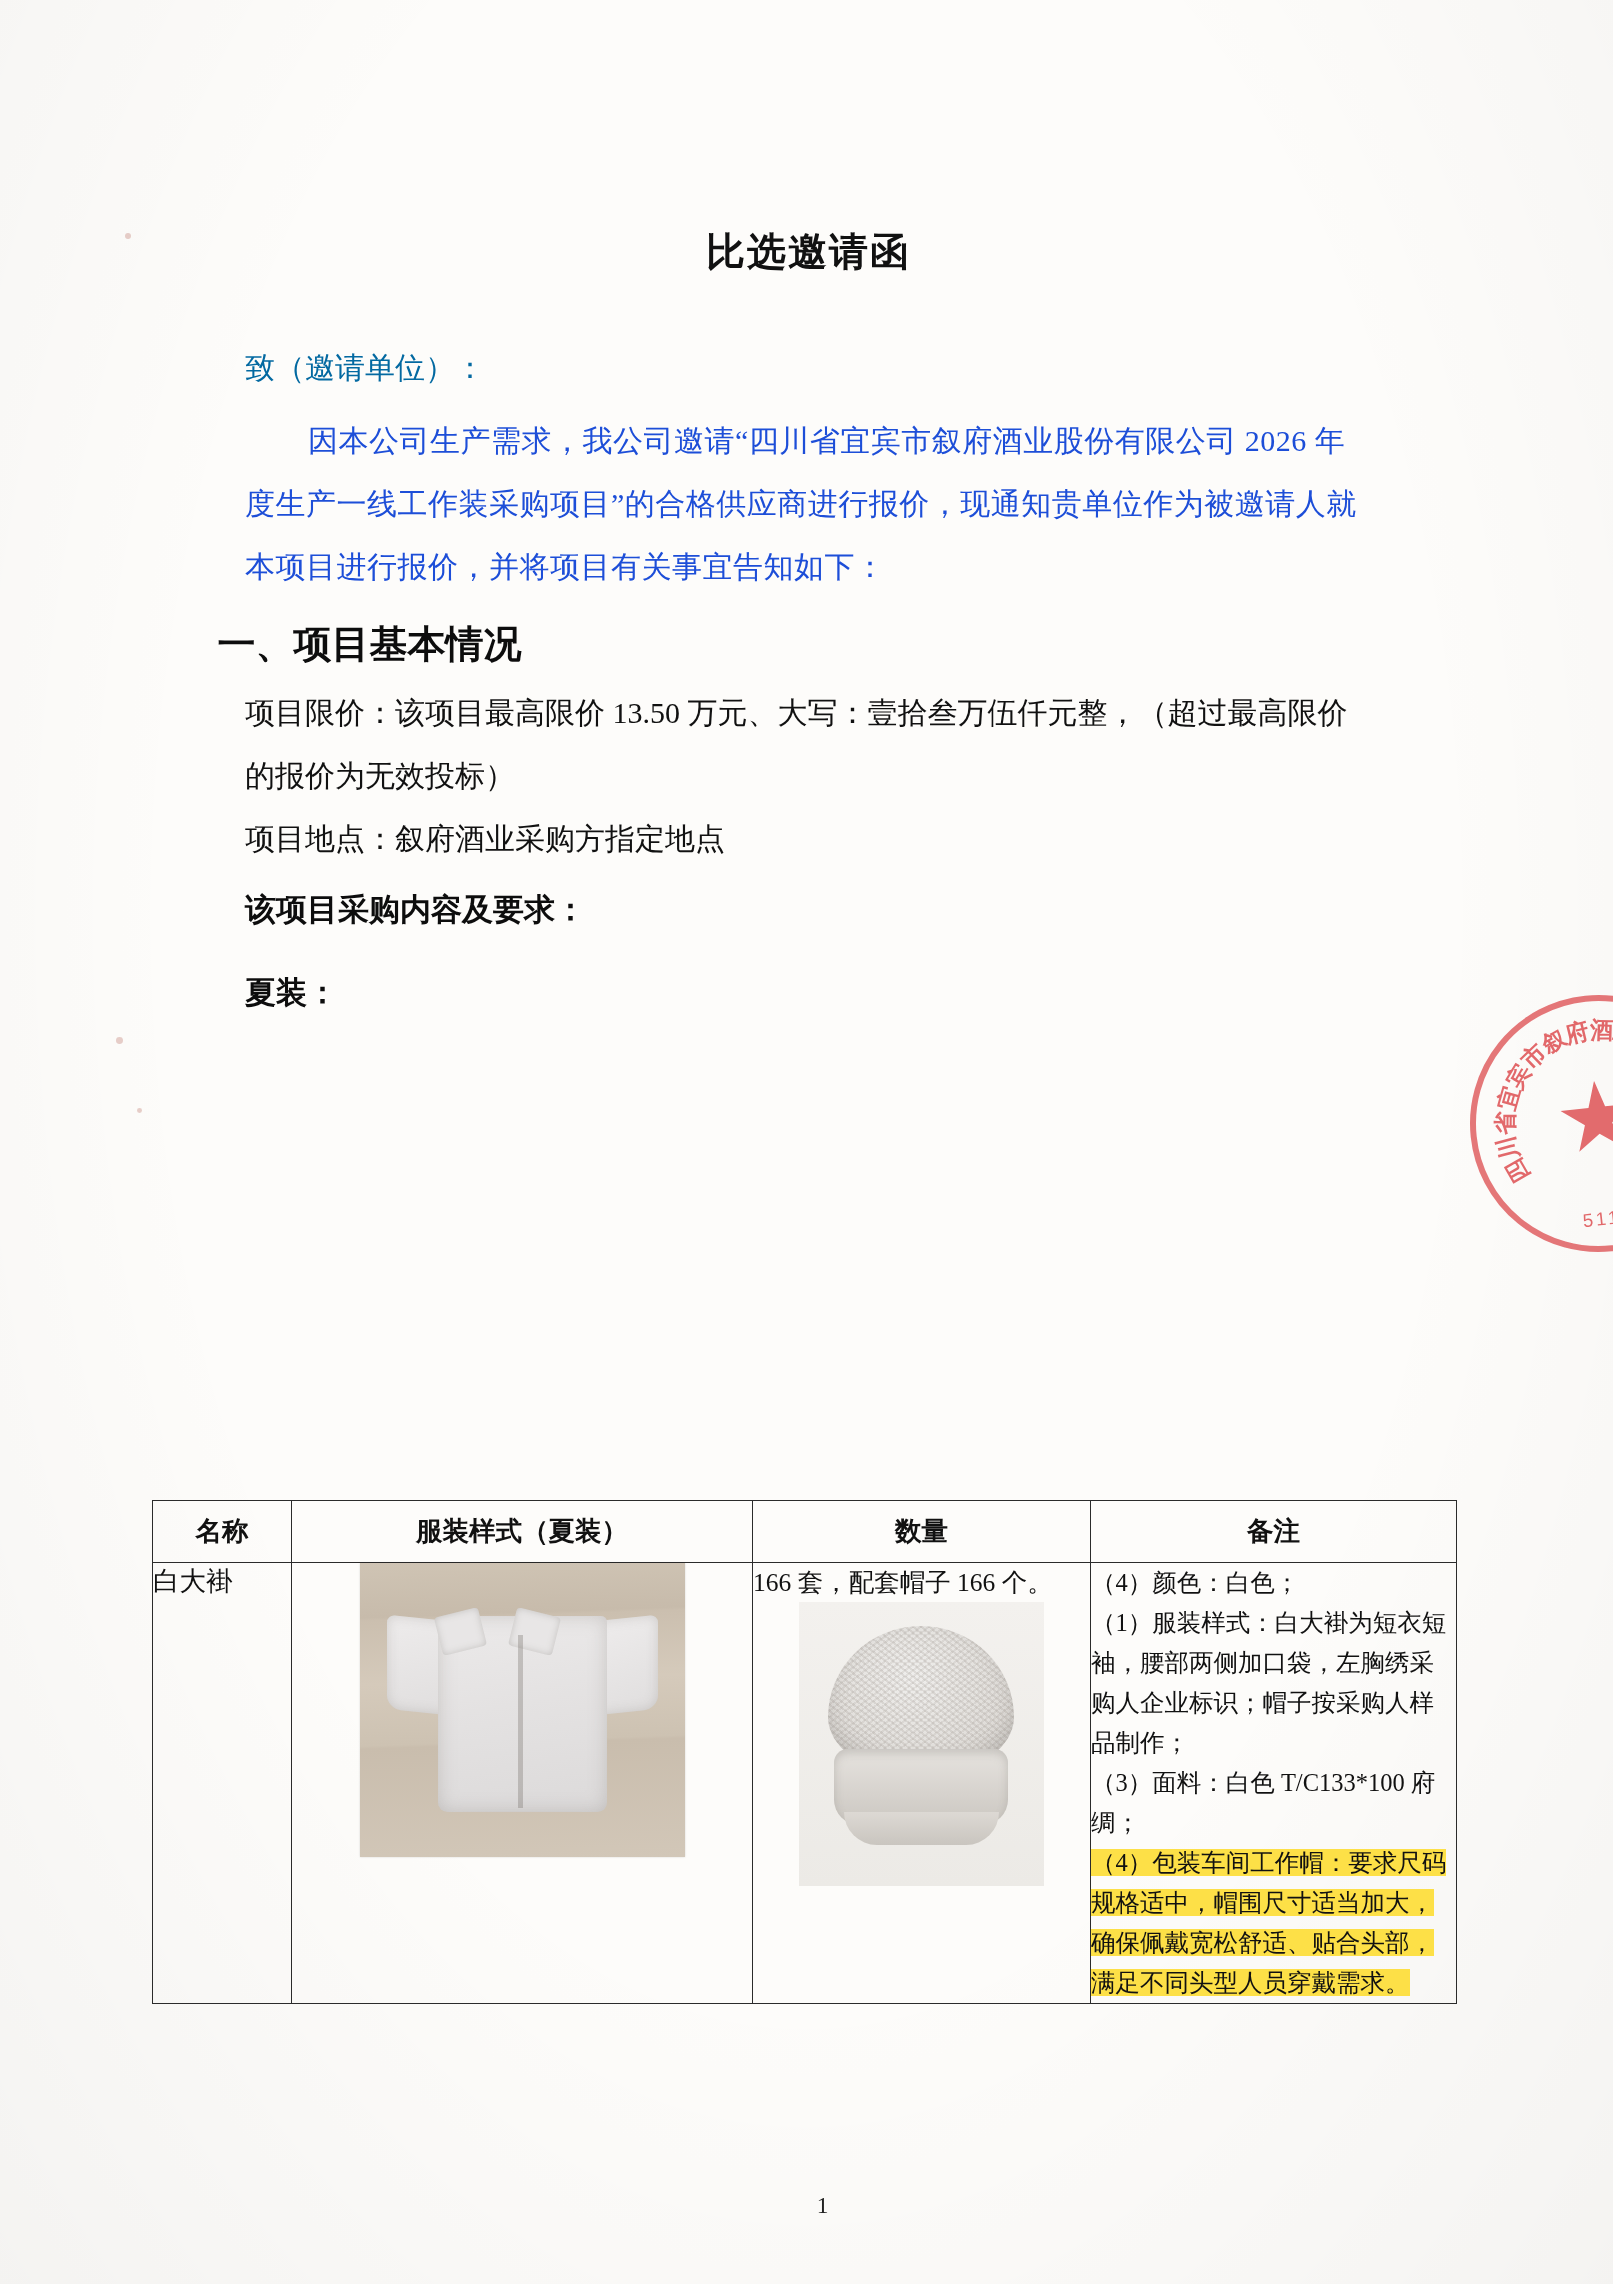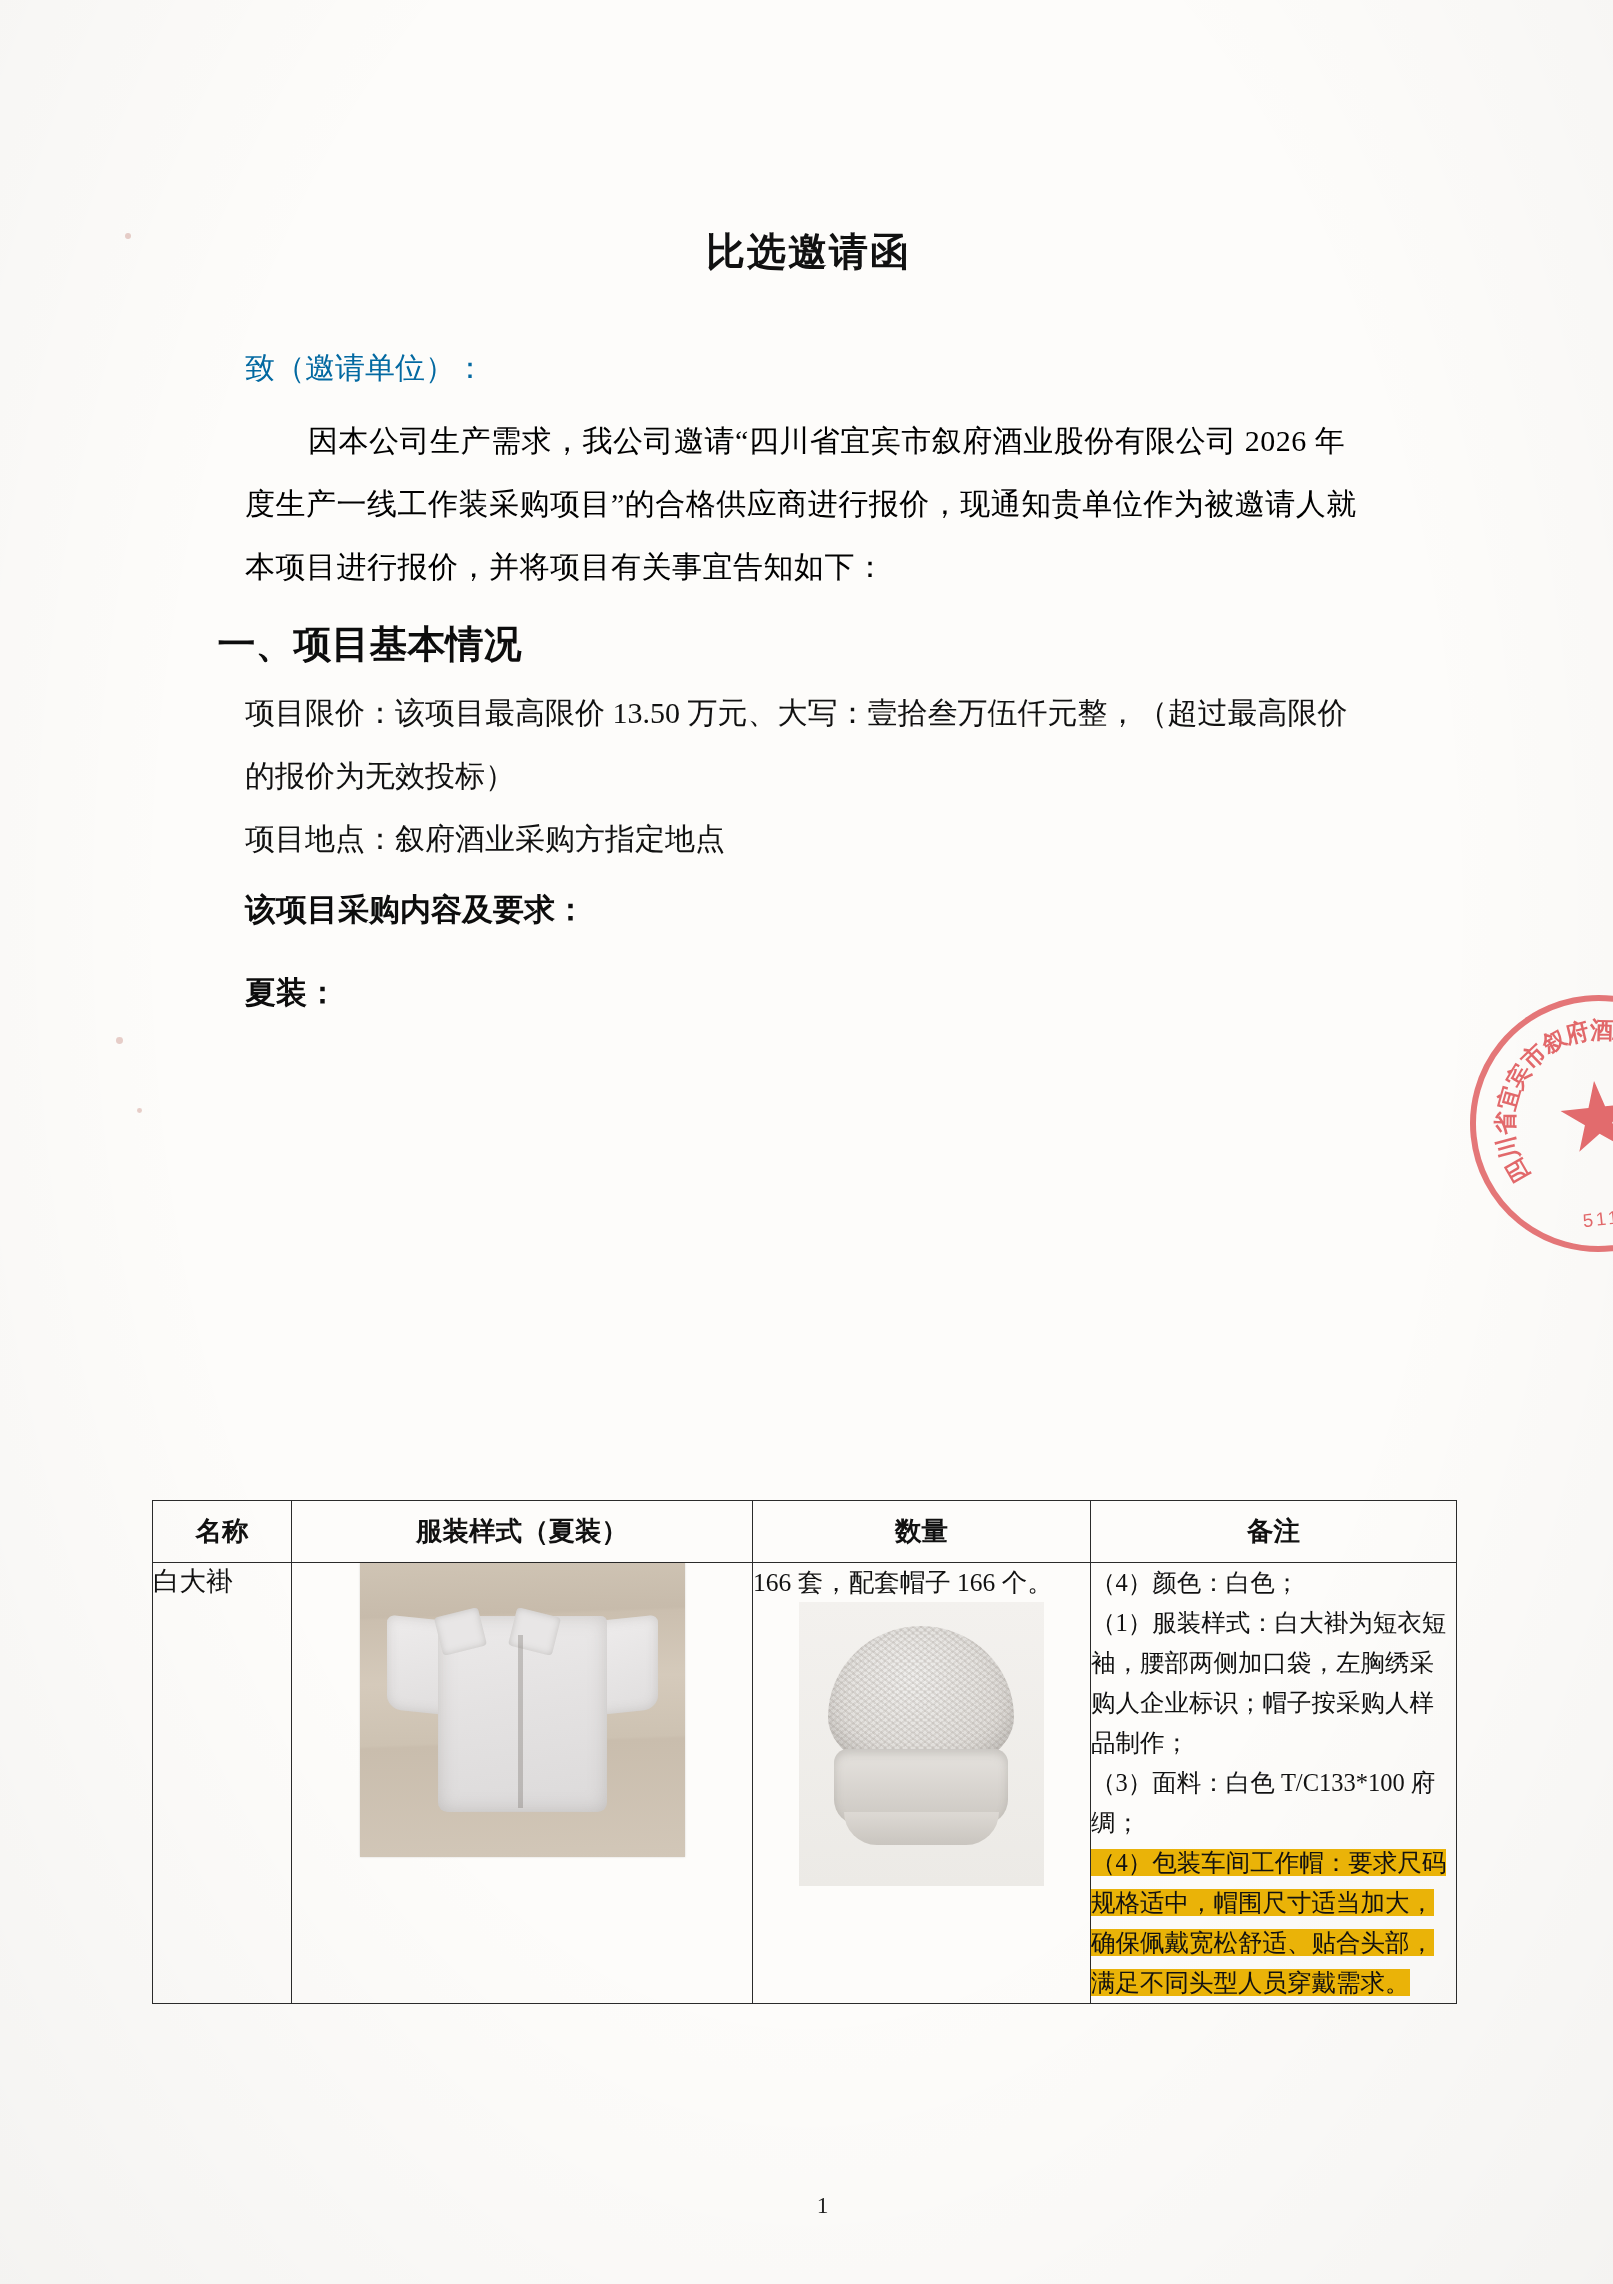--- a/index.html
+++ b/index.html
@@ -45,21 +45,21 @@
     text-align: center;
     font-size: 39px;
     font-weight: bold;
     letter-spacing: 2px;
     margin: 0 0 57px 0;
     color: #111;
   }
   .para {
     font-size: 30px;
     line-height: 63px;
-    color: #000000;
+    color: #1d4ed8;
     margin: 0;
     letter-spacing: 0.5px;
   }
   .para.indent2 {
     text-indent: 63px;
   }
   .salutation {
     font-size: 30px;
     line-height: 63px;
     color: #0369a1;
@@ -139,21 +139,21 @@
   }
   td.cell-remark {
     font-size: 24.5px;
     line-height: 40px;
     padding: 11.8px 7.8px 9.8px 9.8px;
     color: #111;
     vertical-align: top;
   }
   .remark-line { margin: 0; }
   .highlight {
-    background: #eab308;
+    background: #fde047;
     display: inline;
     box-decoration-break: clone;
     -webkit-box-decoration-break: clone;
   }
 
   
   .photo-shirt {
     width: 325px;
     height: 294px;
     margin: 0 auto;

